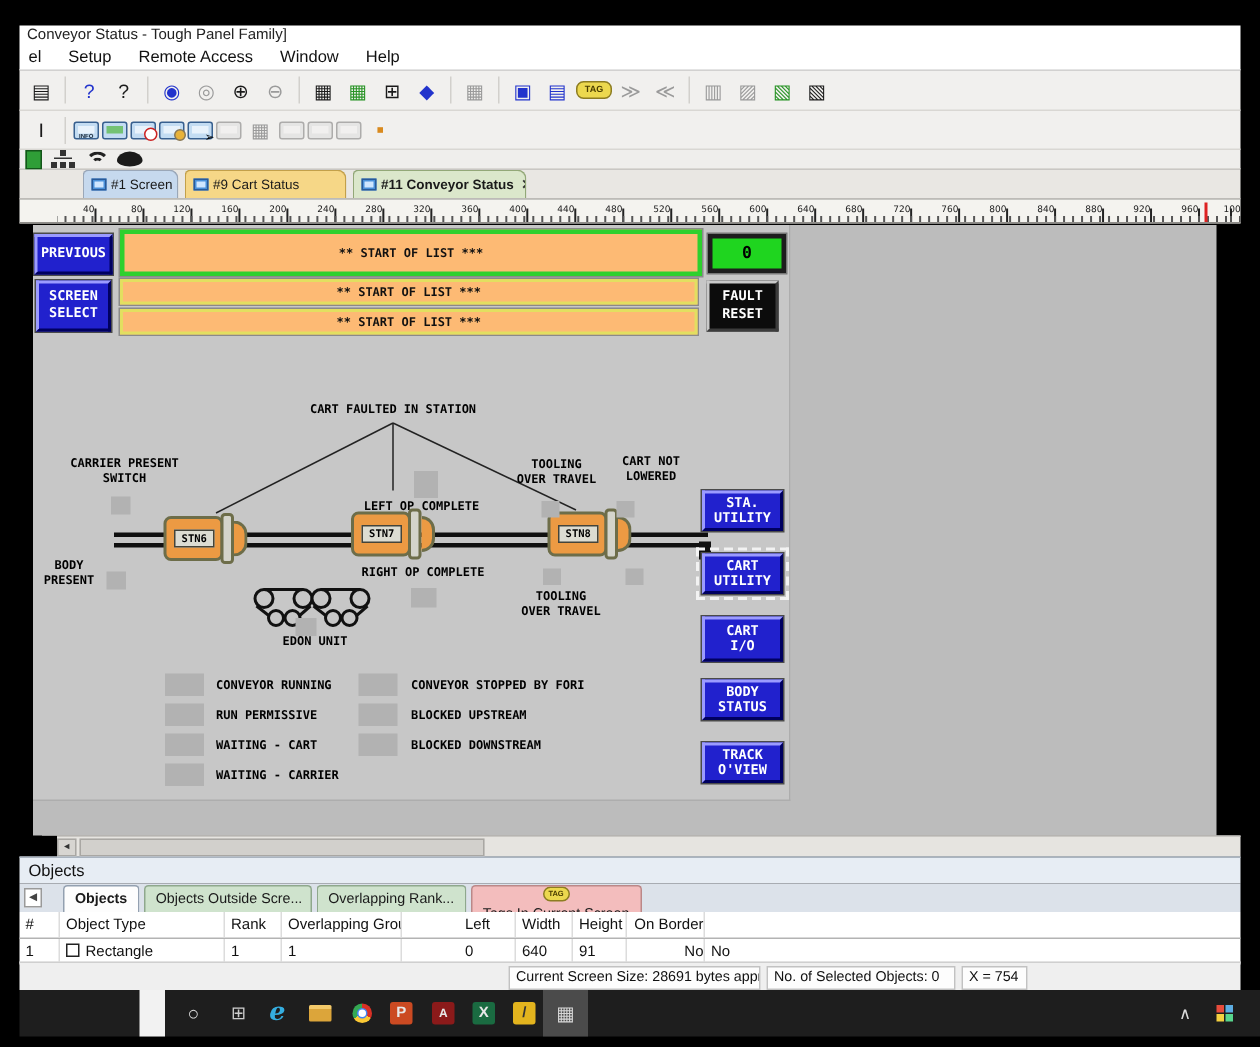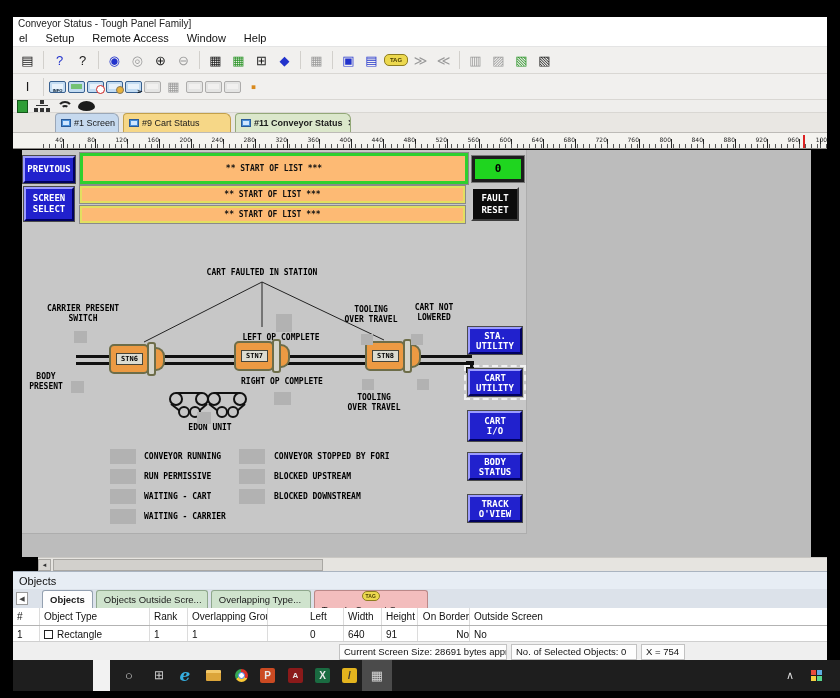--- a/index.html
+++ b/index.html
@@ -417,39 +417,38 @@
   <div class="abs objhead">Objects</div>
   <div class="abs objtabs">
     <span class="dockbtn">◀</span>
     <div class="otab otab-active">
       <span>Objects</span>
       </div>
     <div class="otab otab-green" style="width:112px;">
       <span>Objects Outside Scre...</span>
       </div>
     <div class="otab otab-green" style="width:100px;">
-      <span>Overlapping Type...</span>
+      <span>Overlapping Rank...</span>
       </div>
     <div class="otab otab-pink">
       <span class="tagbadge">TAG</span>
       <span>Tags In Current Screen</span>
       </div>
   </div>
   <div class="abs otable">
     <div class="orow head">
       <div class="ocell c0">#</div>
       <div class="ocell c1">Object Type</div>
       <div class="ocell c2">Rank</div>
       <div class="ocell c3">Overlapping Group</div>
       <div class="ocell c4">Top</div>
       <div class="ocell c5">Left</div>
       <div class="ocell c6">Width</div>
       <div class="ocell c7">Height</div>
       <div class="ocell c8">On Border</div>
-      <div class="ocell c9">Outside Screen</div>
     </div>
     <div class="orow">
       <div class="ocell c0">1</div>
       <div class="ocell c1"><span class="chk"></span><span>Rectangle</span></div>
       <div class="ocell c2">1</div>
       <div class="ocell c3">1</div>
       <div class="ocell c4">0</div>
       <div class="ocell c5">0</div>
       <div class="ocell c6">640</div>
       <div class="ocell c7">91</div>

